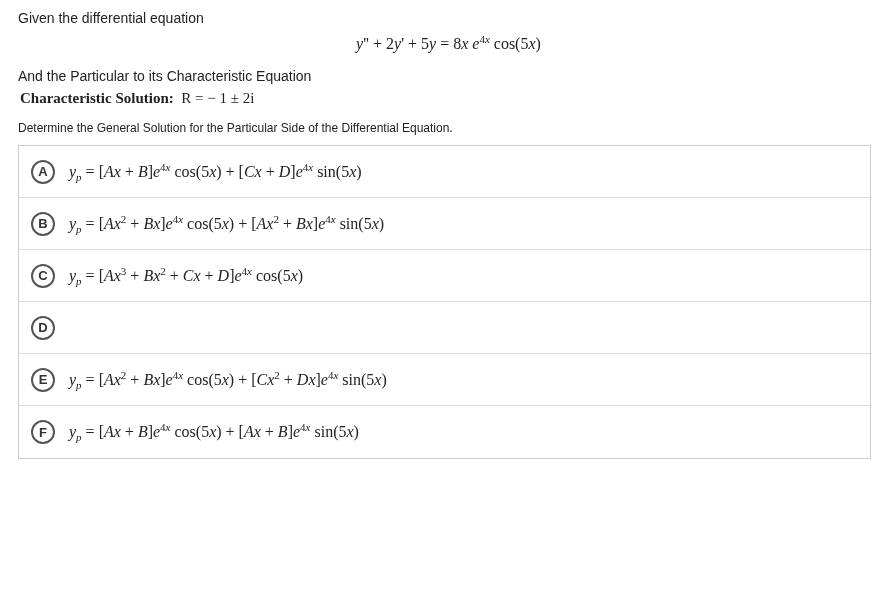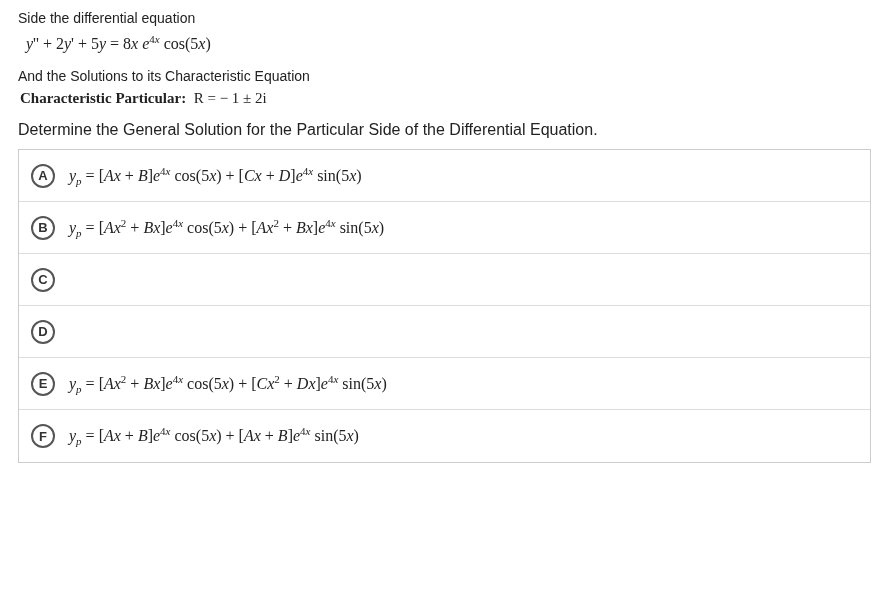--- a/index.html
+++ b/index.html
@@ -14,38 +14,39 @@
     }
     .intro-text {
       font-size: 14px;
       margin-bottom: 8px;
       font-family: Arial, sans-serif;
     }
     .equation-line {
       font-size: 17px;
       margin-bottom: 14px;
       margin-left: 8px;
+      text-align: center;
     }
     .char-eq-text {
       font-size: 14px;
       font-family: Arial, sans-serif;
       margin-bottom: 6px;
     }
     .char-solutions {
       font-size: 15px;
       font-style: italic;
       font-weight: bold;
       margin-bottom: 14px;
       margin-left: 2px;
     }
     .char-solutions span {
       font-style: normal;
     }
     .determine-text {
-      font-size: 16px;
+      font-size: 12px;
       font-family: Arial, sans-serif;
       margin-bottom: 10px;
     }
     .options-container {
       display: flex;
       flex-direction: column;
       gap: 0;
       border: 1px solid #ccc;
     }
     .option-row {
@@ -86,30 +87,30 @@
     sub {
       font-size: 11px;
       vertical-align: sub;
       line-height: 0;
     }
     .italic { font-style: italic; }
   </style>
 </head>
 <body>
 
-<div class="intro-text">Side the differential equation</div>
+<div class="intro-text">Given the differential equation</div>
 
 <div class="equation-line">
   <span class="math italic">y</span><span class="math">'' + 2</span><span class="math italic">y</span><span class="math">' + 5</span><span class="math italic">y</span><span class="math"> = 8<span class="italic">x</span> <span class="italic">e</span><sup>4<span class="italic">x</span></sup> cos(5<span class="italic">x</span>)</span>
 </div>
 
-<div class="char-eq-text">And the Solutions to its Characteristic Equation</div>
+<div class="char-eq-text">And the Particular to its Characteristic Equation</div>
 
 <div class="char-solutions">
-  <span class="italic">Characteristic Particular:</span>&nbsp;
+  <span class="italic">Characteristic Solution:</span>&nbsp;
   <span style="font-style:normal; font-weight:normal;">R = − 1 ± 2<span class="italic">i</span></span>
 </div>
 
 <div class="determine-text">Determine the General Solution for the Particular Side of the Differential Equation.</div>
 
 <div class="options-container">
 
   <div class="option-row">
     <div class="option-circle">A</div>
     <div class="math">
@@ -119,20 +120,23 @@
 
   <div class="option-row">
     <div class="option-circle">B</div>
     <div class="math">
       <span class="italic">y</span><sub><span class="italic">p</span></sub> = [<span class="italic">Ax</span><sup>2</sup> + <span class="italic">Bx</span>]<span class="italic">e</span><sup>4<span class="italic">x</span></sup> cos(5<span class="italic">x</span>) + [<span class="italic">Ax</span><sup>2</sup> + <span class="italic">Bx</span>]<span class="italic">e</span><sup>4<span class="italic">x</span></sup> sin(5<span class="italic">x</span>)
     </div>
   </div>
 
   <div class="option-row">
     <div class="option-circle">C</div>
+    <div class="math">
+      <span class="italic">y</span><sub><span class="italic">p</span></sub> = [<span class="italic">Ax</span><sup>3</sup> + <span class="italic">Bx</span><sup>2</sup> + <span class="italic">Cx</span> + <span class="italic">D</span>]<span class="italic">e</span><sup>4<span class="italic">x</span></sup> cos(5<span class="italic">x</span>)
+    </div>
   </div>
 
   <div class="option-row">
     <div class="option-circle">D</div>
   </div>
 
   <div class="option-row">
     <div class="option-circle">E</div>
     <div class="math">
       <span class="italic">y</span><sub><span class="italic">p</span></sub> = [<span class="italic">Ax</span><sup>2</sup> + <span class="italic">Bx</span>]<span class="italic">e</span><sup>4<span class="italic">x</span></sup> cos(5<span class="italic">x</span>) + [<span class="italic">Cx</span><sup>2</sup> + <span class="italic">Dx</span>]<span class="italic">e</span><sup>4<span class="italic">x</span></sup> sin(5<span class="italic">x</span>)

